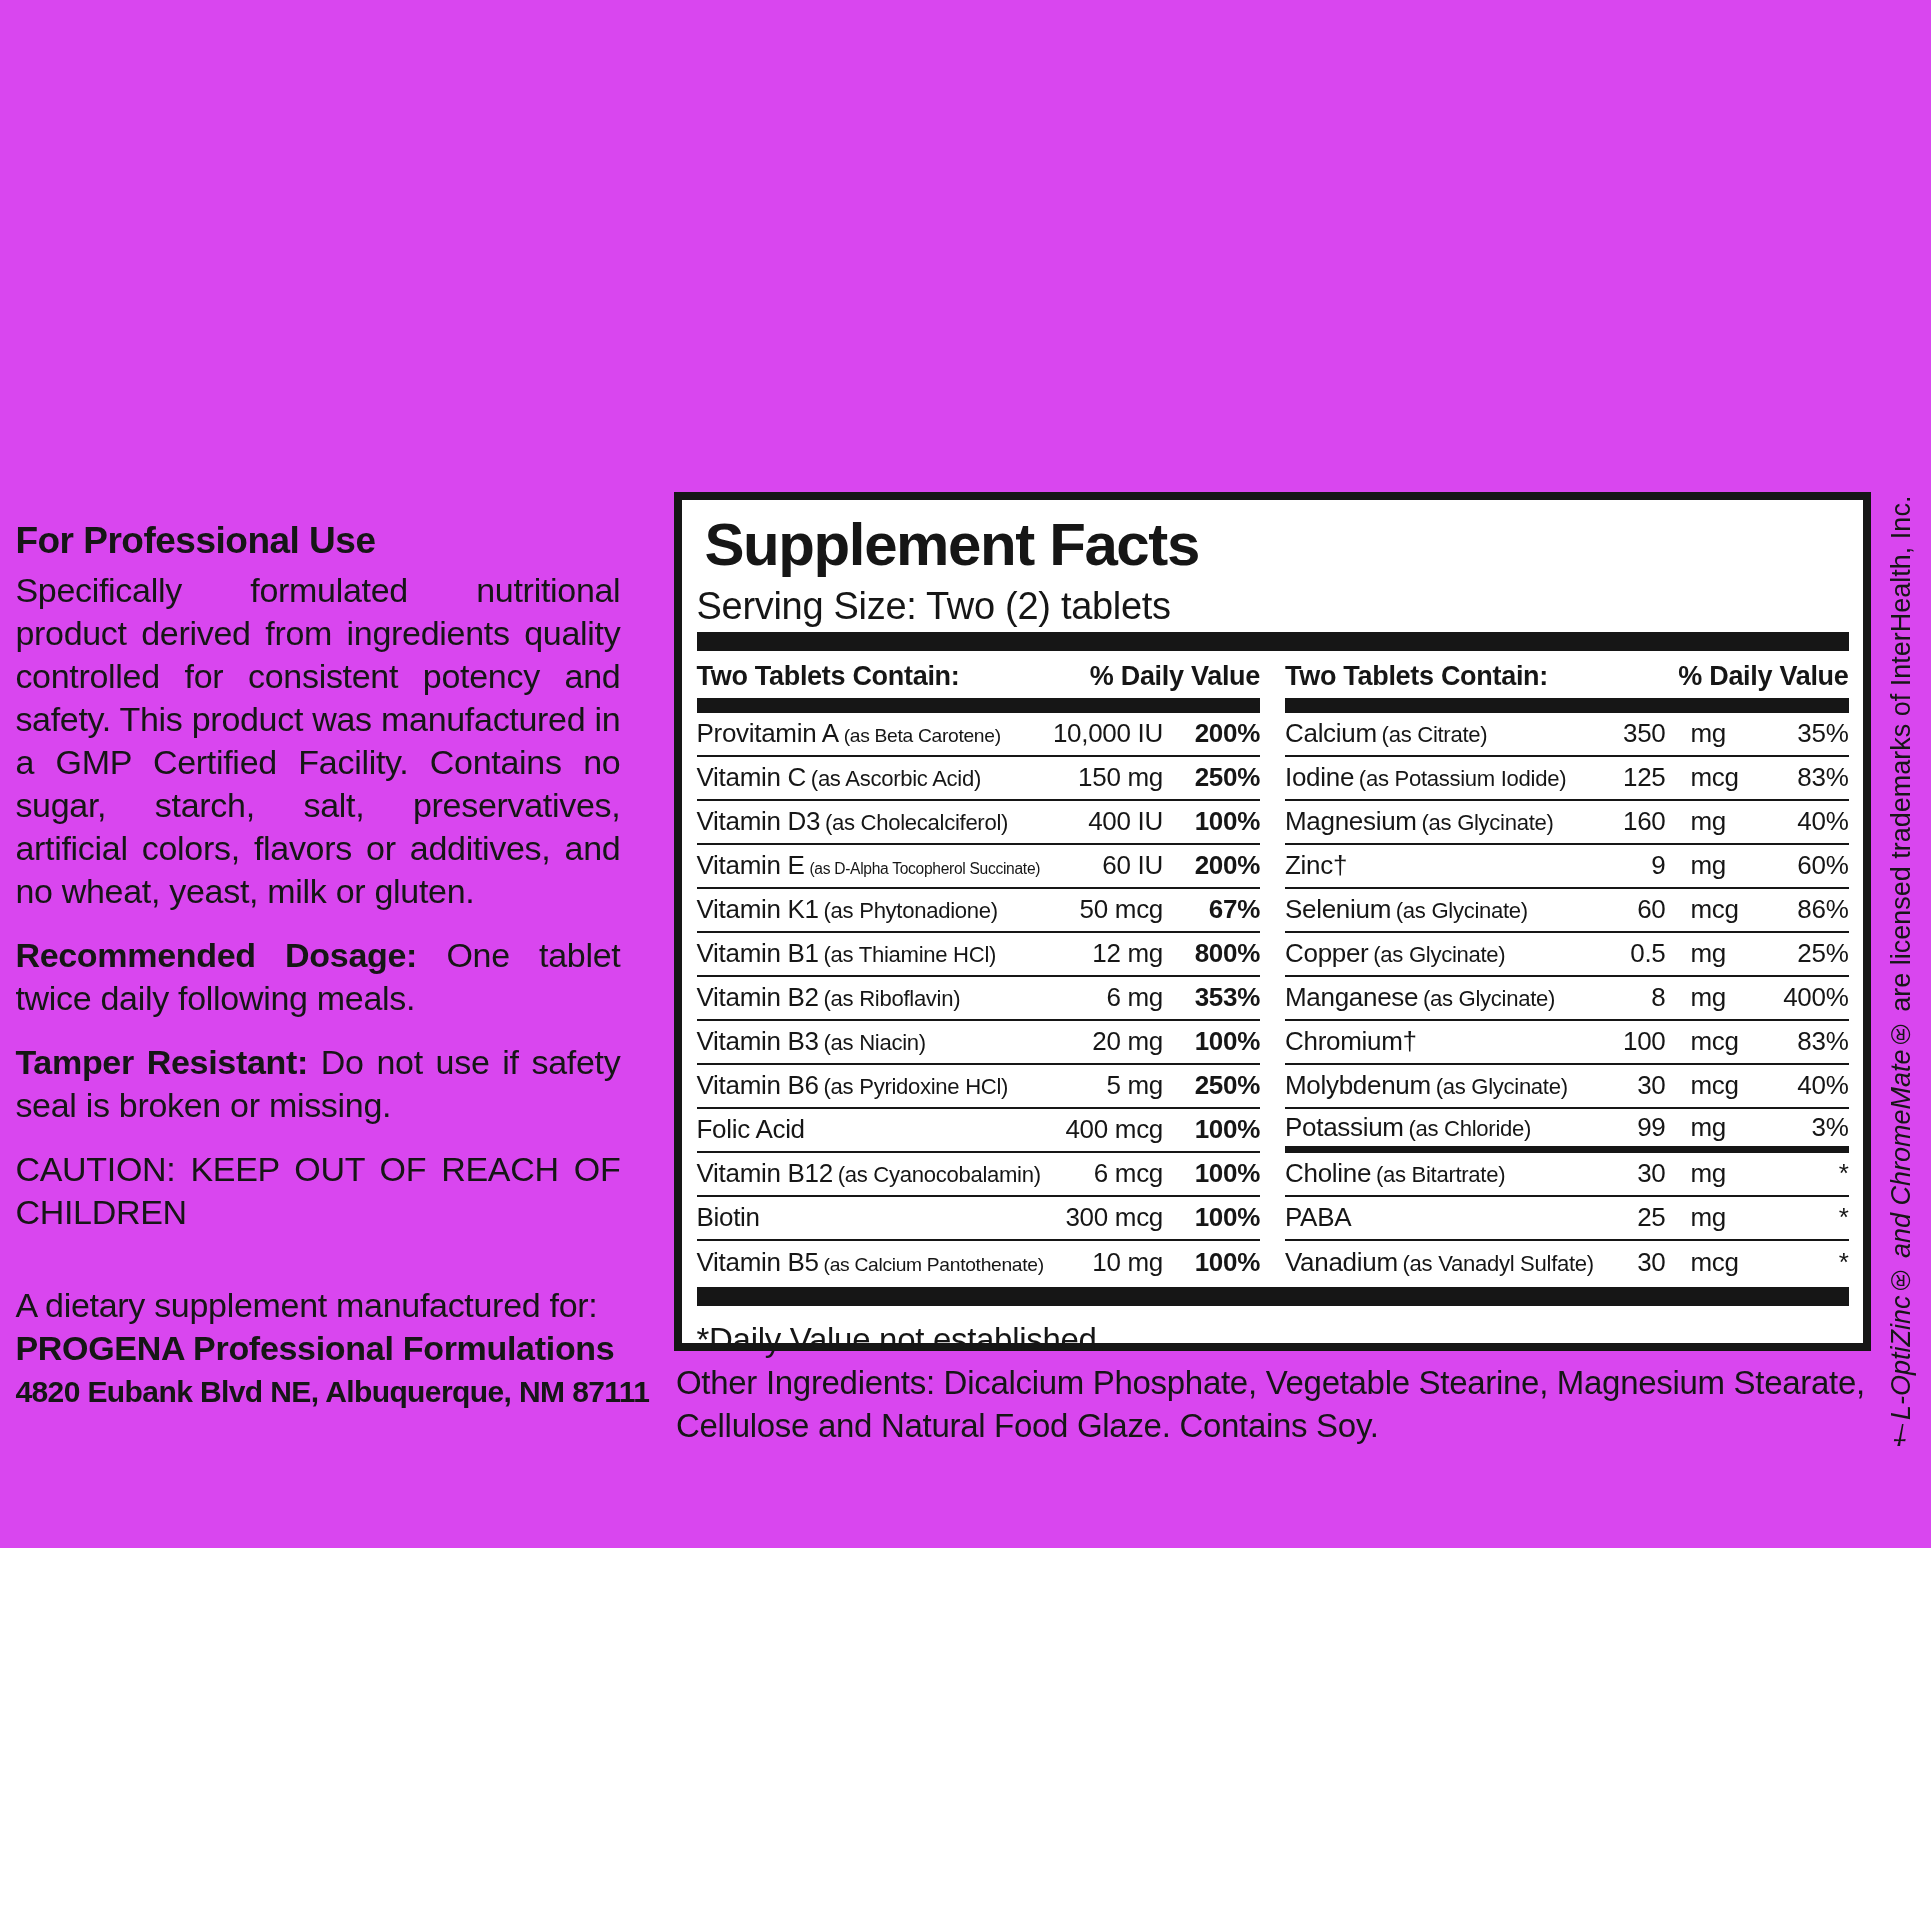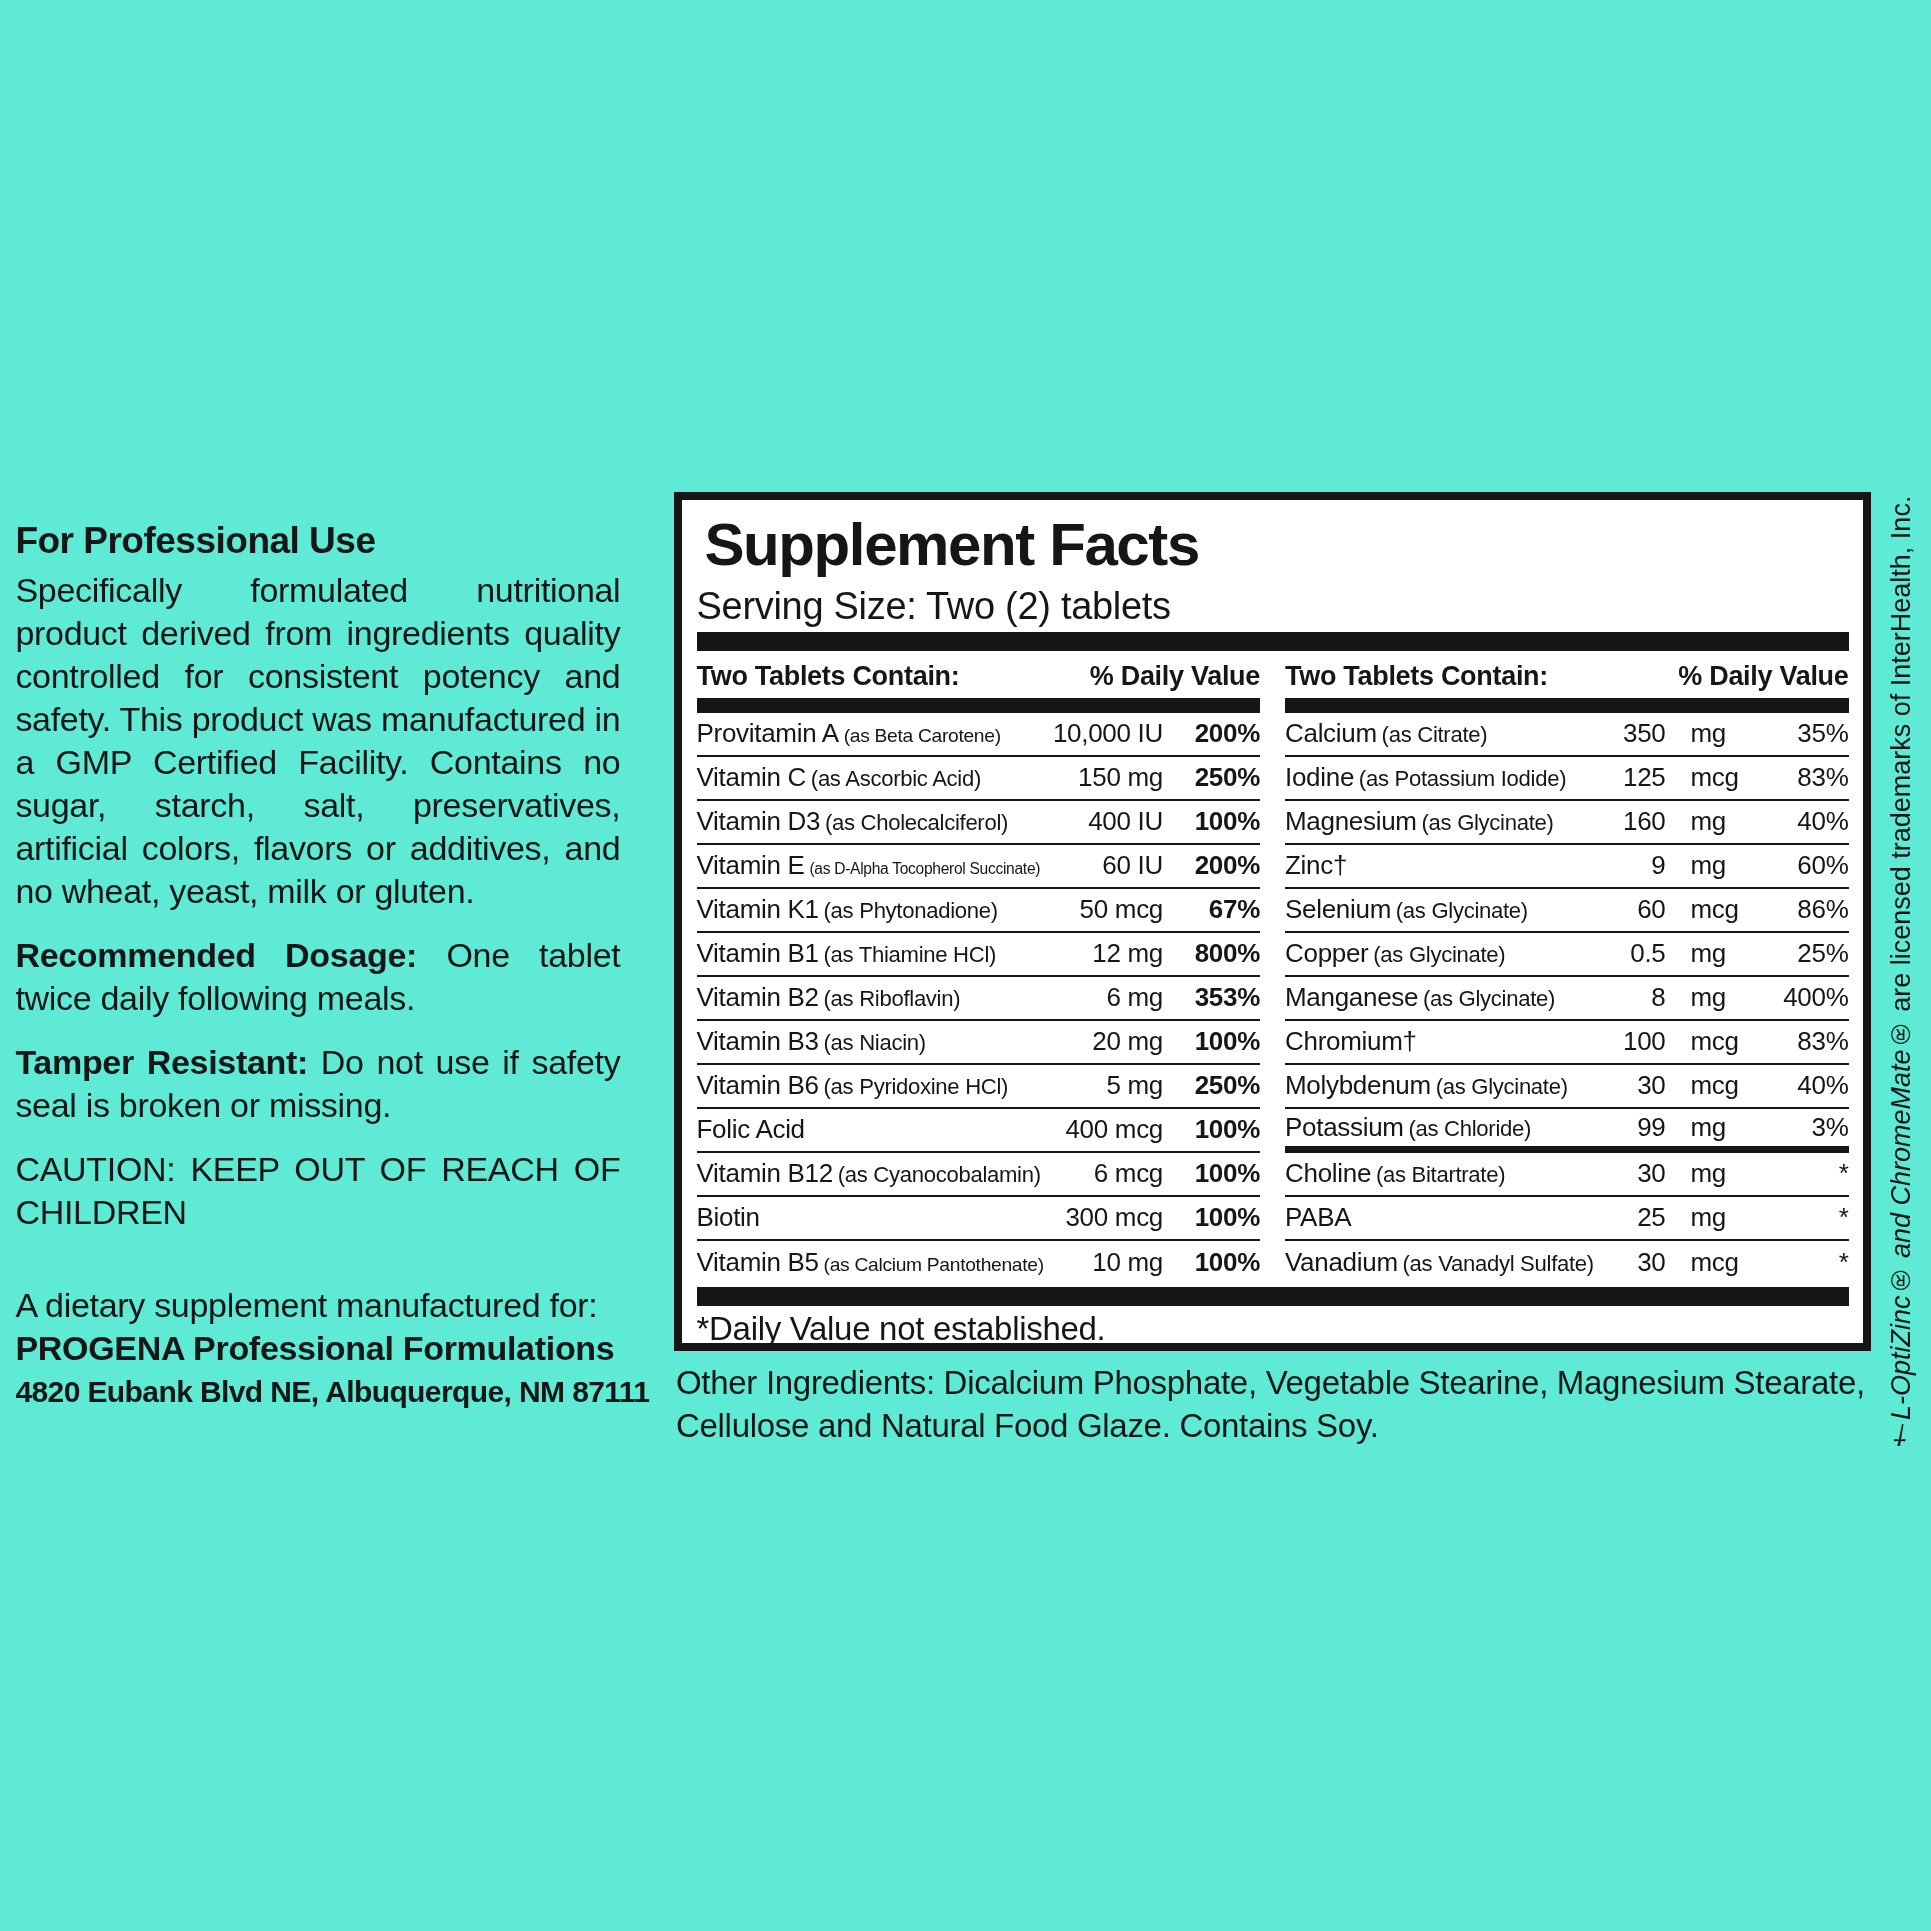--- a/index.html
+++ b/index.html
@@ -1,21 +1,21 @@
 <!DOCTYPE html>
 <html><head>
 <meta charset="utf-8">
 <style>
   html,body{margin:0;padding:0;}
   body{
     width:1931px;height:1931px;background:#ffffff;
     font-family:"Liberation Sans", sans-serif;color:#161616;
     -webkit-font-smoothing:antialiased;
   }
-  .canvas{position:relative;width:1931px;height:1931px;overflow:hidden;background:#5eead4;}
+  .canvas{position:relative;width:1931px;height:1548px;overflow:hidden;background:#d946ef;}
 
   
   .left-panel{position:absolute;left:15.4px;top:519px;width:605px;}
   .left-panel .heading{font-size:37px;line-height:44px;font-weight:bold;margin:0 0 5.8px 0;letter-spacing:-0.5px;}
   .left-panel p{margin:0;font-size:34px;line-height:43px;letter-spacing:-0.3px;}
   .just{text-align:justify;}
   .gap{margin-top:21px !important;}
   .biggap{margin-top:50px !important;}
   .bold{font-weight:bold;}
   .nowrap{white-space:nowrap;}
@@ -48,21 +48,21 @@
   .note.sm{font-size:0.74em;}
   .note.xs{font-size:0.60em;}
   .lrow .amt{text-align:right;flex:none;}
   .lrow .pct{width:97px;text-align:right;flex:none;font-weight:bold;}
   .rrow{display:grid;grid-template-columns:minmax(0,1fr) 68px 100px 83px;align-items:center;}
   .rrow .amt{text-align:right;}
   .rrow .unit{padding-left:25px;}
   .rrow .pct{text-align:right;}
 
   .bar-bottom{height:19.3px;margin-top:1.9px;}
-  .footnote{font-size:33px;line-height:42px;padding-top:2px;letter-spacing:-0.3px;}
+  .footnote{font-size:33px;line-height:42px;padding-top:13px;letter-spacing:-0.3px;}
 
   
   .other{position:absolute;left:676px;top:1361px;width:1236px;font-size:33px;line-height:43px;margin:0;letter-spacing:-0.3px;}
 
   
   .vnote{
     position:absolute;left:1875px;top:480px;width:52px;height:970px;
     writing-mode:vertical-rl;transform:rotate(180deg);
     font-size:27px;line-height:52px;letter-spacing:0;
   }

